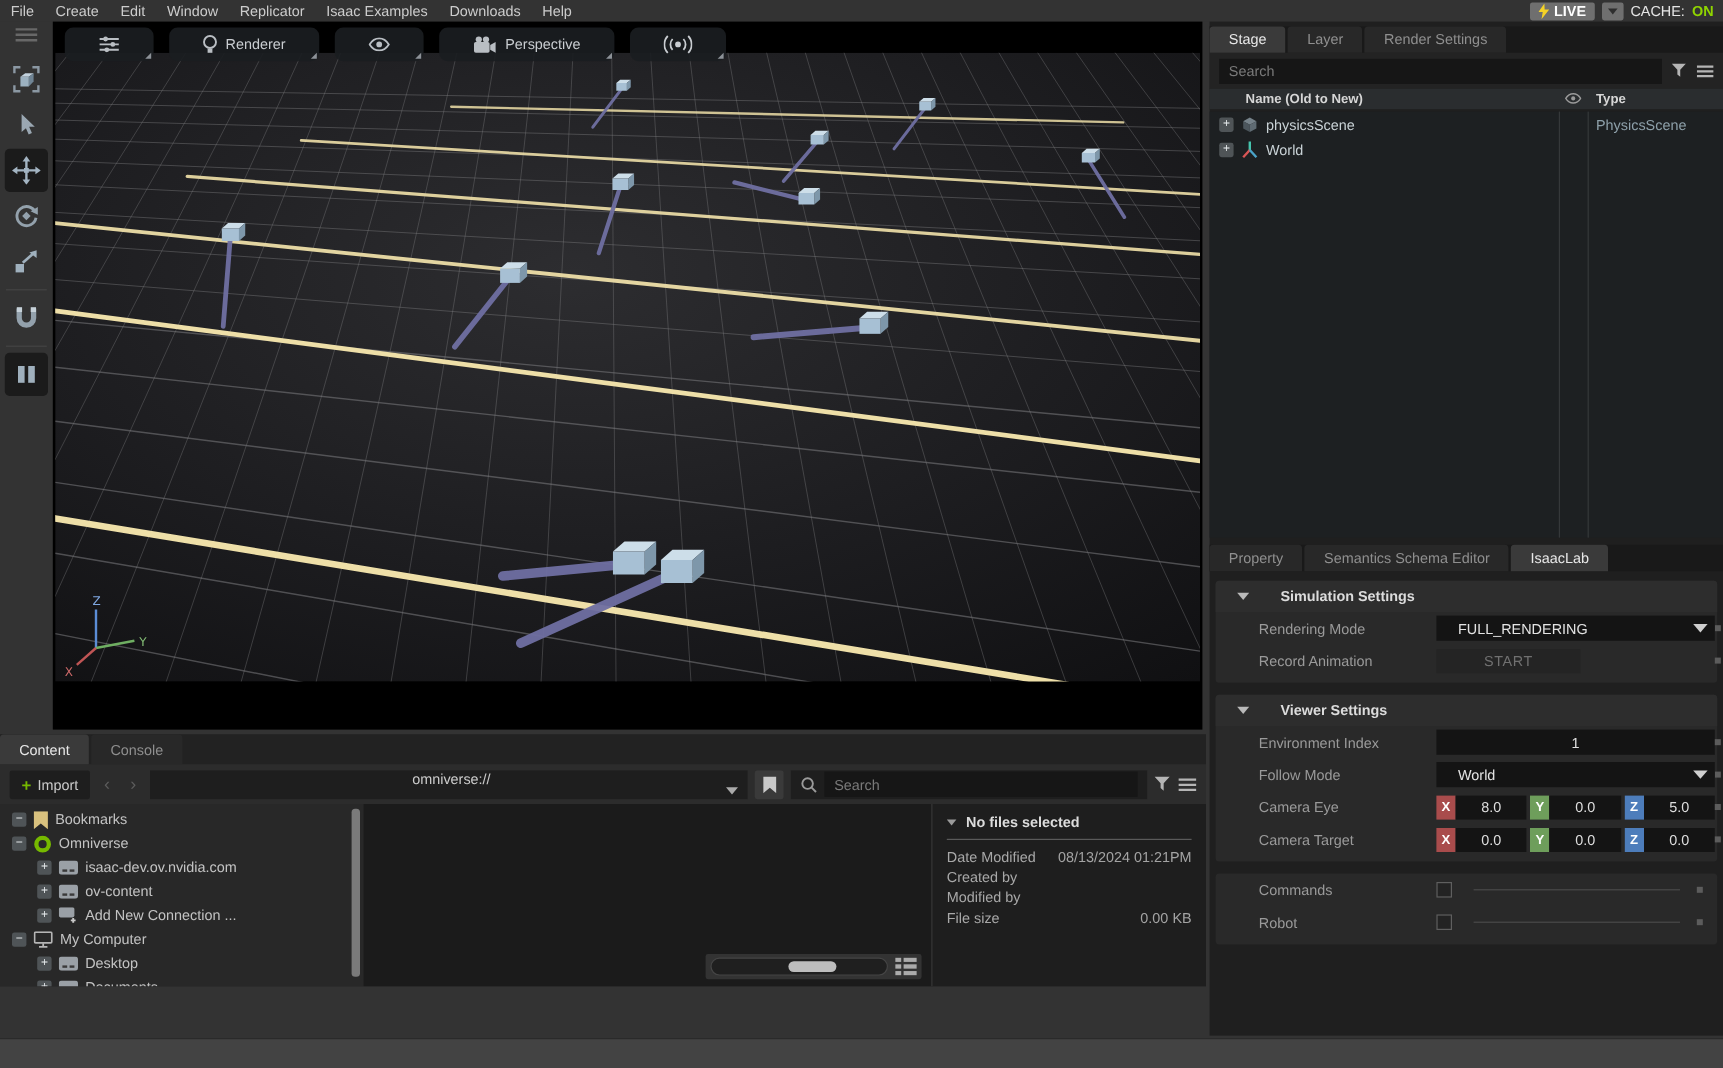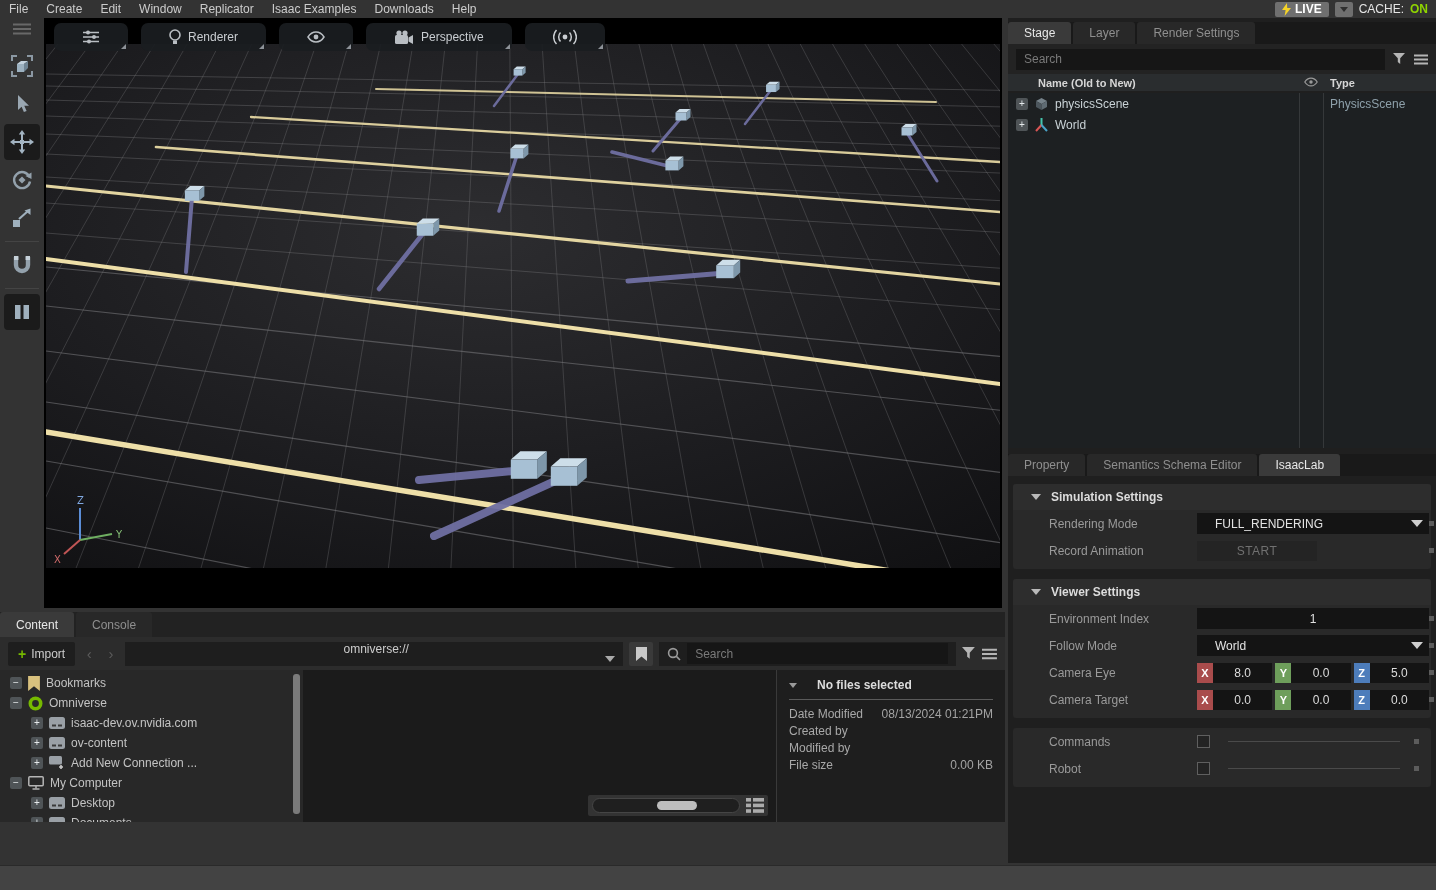--- a/index.html
+++ b/index.html
@@ -55,21 +55,21 @@
   .stage-body { position:relative; height:355px; background:#1d2022; }
   .coldiv { position:absolute; top:0; bottom:0; width:1px; background:#35383a; }
   .srow { display:flex; align-items:center; height:21px; padding-left:8px; position:relative; color:#c9d2d6; }
   .exp-sq { width:12px; height:12px; background:#4f5457; color:#e6eaec; font-size:10px; line-height:12px;
     text-align:center; border-radius:2px; flex:none; }
   .srow .sicon { margin:0 6px; display:flex; }
   .srow .stype { position:absolute; left:322px; color:#8ea0aa; }
 
   .insp-tabs { margin-top:6px; }
   .section { margin:8px 5px 10px 5px; background:#292929; border-radius:3px; }
-  .sechead { height:26px; display:flex; align-items:center; gap:10px; padding-left:18px;
+  .sechead { height:26px; display:flex; align-items:center; gap:26px; padding-left:18px;
     background:#2d2d2d; border-radius:3px 3px 0 0; color:#dcdcdc; font-weight:bold; }
   .sectri { width:0; height:0; border-left:5px solid transparent; border-right:5px solid transparent;
     border-top:6px solid #b9b9b9; }
   .prow { display:flex; align-items:center; height:27px; padding:0 8px 0 20px; }
   .plabel { width:148px; color:#9a9a9a; flex:none;margin-left:16px; }
   .pctrl { width:232px; display:flex; align-items:center; height:21px; flex:none; }
   .pdot { width:5px; height:5px; background:#5c5c5c; margin-left:auto; margin-right:4px; flex:none; }
   .ddl { flex:1; height:21px; background:#141414; display:flex; align-items:center; color:#e3e3e3;
     padding-left:18px; position:relative; }
   .ddl .dtri { position:absolute; right:6px; width:0; height:0; border-left:6px solid transparent;
@@ -111,21 +111,21 @@
   .crow.lvl1 { padding-left:31px; }
   .crow .ticon { margin:0 6px; display:flex; }
   .treescroll { position:absolute; right:3px; top:4px; width:7px; height:140px; background:#7a7a7a; border-radius:3px; }
   .cb-files { flex:1; background:#1b1b1b; position:relative; }
   .sliderbar { position:absolute; right:8px; bottom:6px; display:flex; align-items:center; gap:6px;
     background:#333; border-radius:2px; padding:3px 4px; }
   .slidertrack { width:148px; height:15px; background:#1f1f1f; border:1px solid #454545;
     border-radius:8px; position:relative; }
   .sliderhandle { position:absolute; left:44%; top:2px; width:40px; height:9px; background:#bdbdbd; border-radius:5px; }
   .cb-info { width:229px; background:#1e1e1e; border-left:1px solid #3a3a3a; padding:8px 12px; }
-  .infohead { display:flex; align-items:center; gap:20px; color:#dcdcdc; font-weight:bold; padding-bottom:7px; }
+  .infohead { display:flex; align-items:center; gap:8px; color:#dcdcdc; font-weight:bold; padding-bottom:7px; }
   .infotri { width:0; height:0; border-left:4px solid transparent; border-right:4px solid transparent;
     border-top:5px solid #9a9a9a; }
   .infodiv { height:1px; background:#5a5a5a; margin-bottom:5px; }
   .inforow { display:flex; height:17px; align-items:center; color:#a8a8a8; }
   .inforow .ival { margin-left:auto; color:#a3a3a3; }
 
   .statusbar { position:absolute; left:0; top:865px; width:1436px; height:25px; background:#434343;
     border-top:1px solid #2a2a2a; }
 </style>
 </head>

